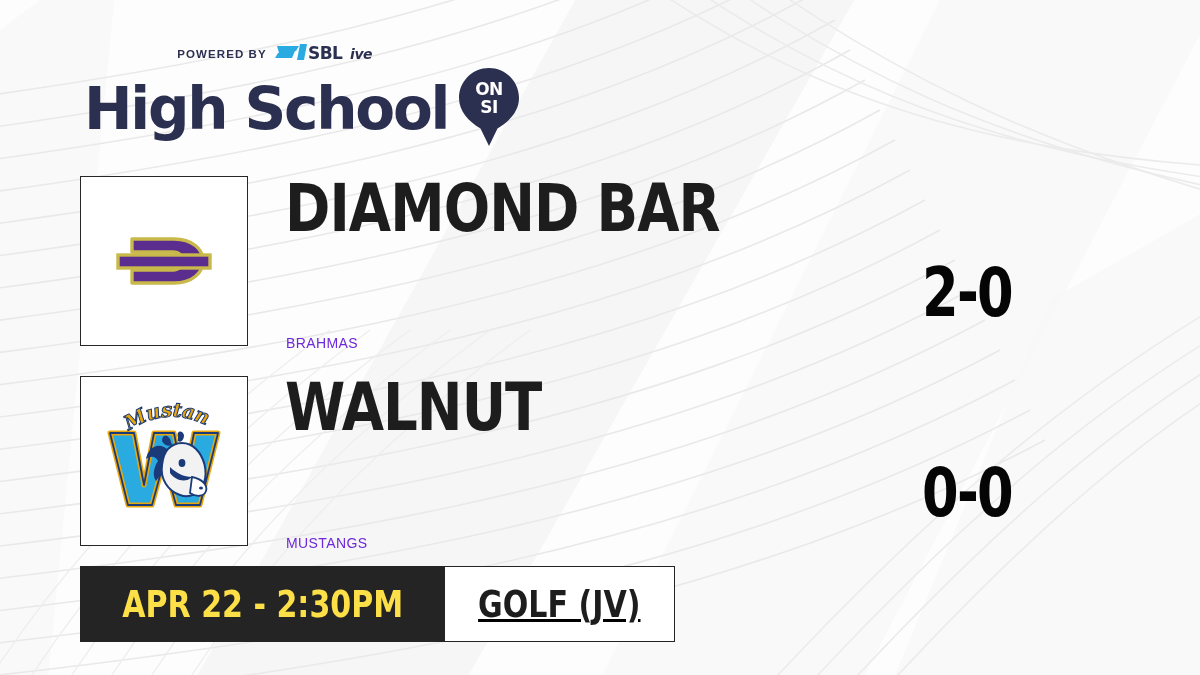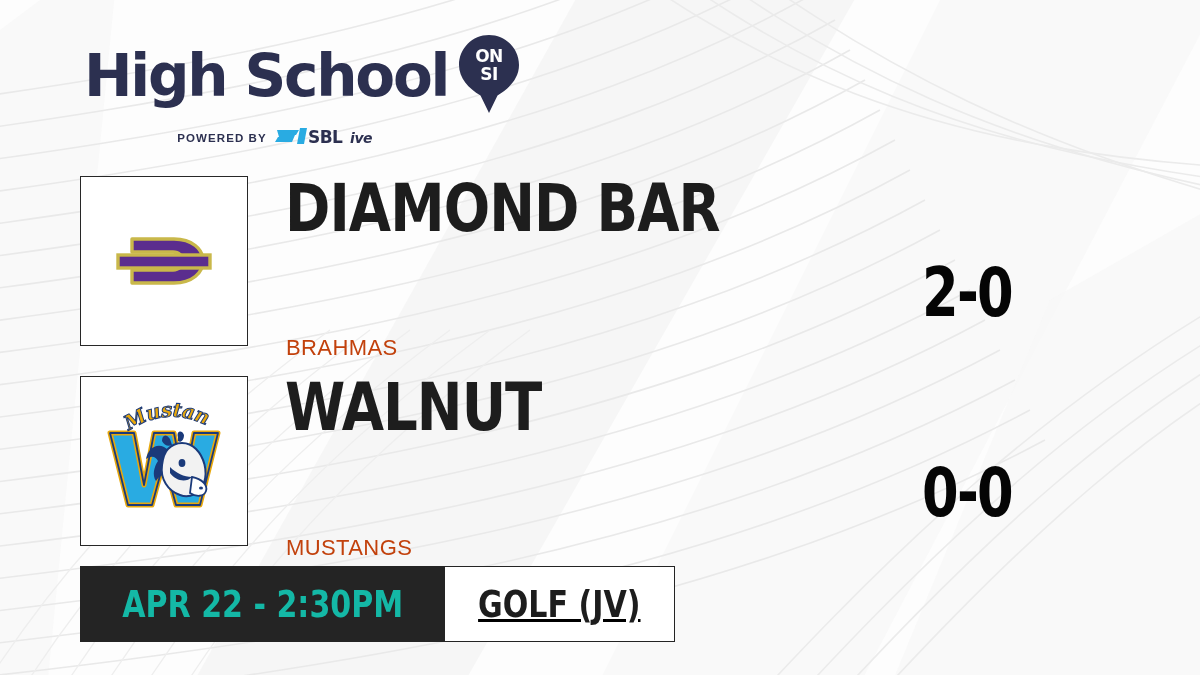--- a/index.html
+++ b/index.html
@@ -104,23 +104,23 @@
   }
   #team-0 .team-name { top: 0px; }
   #team-1 .team-name { top: -1px; }
 
   .team-mascot {
     position: absolute;
     left: 206px;
     top: 159px;
     font-family: "Liberation Sans", sans-serif;
     font-weight: normal;
-    font-size: 22px;
+    font-size: 14px;
     letter-spacing: 0.4px;
-    color: #c2410c;
+    color: #6d28d9;
     white-space: nowrap;
   }
 
   
   .record {
     position: absolute;
     z-index: 3;
     width: 220px;
     text-align: center;
     font-family: "DejaVu Sans Condensed", "DejaVu Sans", sans-serif;
@@ -139,21 +139,21 @@
     position: absolute;
     left: 80px;
     top: 566px;
     z-index: 3;
     display: flex;
     align-items: stretch;
     height: 76px;
   }
   #datetime-chip {
     background: #242424;
-    color: #14b8a6;
+    color: #fde047;
     display: flex;
     align-items: center;
     justify-content: center;
     padding: 0 23px;
     box-sizing: border-box;
   }
   #datetime-text {
     font-family: "DejaVu Sans Condensed", "DejaVu Sans", sans-serif;
     font-weight: bold;
     font-size: 38px;
@@ -244,41 +244,41 @@
           <path d="M 20 760 C 110 600, 220 470, 410 330"></path>
           <path d="M 60 760 C 150 600, 260 470, 450 330"></path>
           <path d="M 100 760 C 190 600, 300 470, 490 330"></path>
           <path d="M 140 760 C 230 600, 340 470, 530 330"></path>
         </g>
       </g>
     </svg>
   </div>
 
   <div id="header">
-    <div id="wordmark-row">
-      <div id="wordmark">High School</div>
-      <span id="pin-icon">
-        <svg width="62" height="80" viewBox="0 0 62 80" xmlns="http://www.w3.org/2000/svg" aria-hidden="true">
-          <path d="M31 1 C14.4 1 1 14.4 1 31 C1 44 10.5 54.5 22.5 61.5 L31 79 L39.5 61.5 C51.5 54.5 61 44 61 31 C61 14.4 47.6 1 31 1 Z" fill="#2c3050"></path>
-          <text x="31" y="28" text-anchor="middle" font-family="DejaVu Sans, sans-serif" font-size="17" font-weight="bold" fill="#ffffff" letter-spacing="-0.5">ON</text>
-          <text x="31" y="46" text-anchor="middle" font-family="DejaVu Sans, sans-serif" font-size="17" font-weight="bold" fill="#ffffff" letter-spacing="-0.5">SI</text>
-        </svg>
-      </span>
-    </div>
     <div id="powered-row">
       <span id="powered-label">POWERED BY</span>
       <span id="sblive-logo">
         <svg width="108" height="22" viewBox="0 0 108 22" xmlns="http://www.w3.org/2000/svg" aria-hidden="true">
           <path d="M2 5 L24 5 L21 10 L5 10 L20 10 L17 17 L0 17 L3 12 L18 12 L4 12 Z" fill="#29ABE2"></path>
           <path d="M25 3 L32 3 L29 19 L22 19 Z" fill="#29ABE2"></path>
           <text x="33" y="18" font-family="DejaVu Sans, sans-serif" font-size="17" font-weight="bold" fill="#2c3050" letter-spacing="-0.6">SBL</text>
           <text x="75" y="18" font-family="DejaVu Sans, sans-serif" font-size="14" font-weight="bold" font-style="italic" fill="#2c3050" letter-spacing="-0.4">ive</text>
         </svg>
       </span>
     </div>
+    <div id="wordmark-row">
+      <div id="wordmark">High School</div>
+      <span id="pin-icon">
+        <svg width="62" height="80" viewBox="0 0 62 80" xmlns="http://www.w3.org/2000/svg" aria-hidden="true">
+          <path d="M31 1 C14.4 1 1 14.4 1 31 C1 44 10.5 54.5 22.5 61.5 L31 79 L39.5 61.5 C51.5 54.5 61 44 61 31 C61 14.4 47.6 1 31 1 Z" fill="#2c3050"></path>
+          <text x="31" y="28" text-anchor="middle" font-family="DejaVu Sans, sans-serif" font-size="17" font-weight="bold" fill="#ffffff" letter-spacing="-0.5">ON</text>
+          <text x="31" y="46" text-anchor="middle" font-family="DejaVu Sans, sans-serif" font-size="17" font-weight="bold" fill="#ffffff" letter-spacing="-0.5">SI</text>
+        </svg>
+      </span>
+    </div>
   </div>
 
   <div class="team-block" id="team-0">
     <div class="logo-box">
       <span>
         <svg width="120" height="120" viewBox="0 0 120 120" xmlns="http://www.w3.org/2000/svg" aria-hidden="true">
 
           <g>
             <path d="M28 38 L70 38 C88 38 99 48 99 60 C99 72 88 82 70 82 L28 82 L28 69 L69 69 C75 69 79 65 79 60 C79 55 75 51 69 51 L28 51 Z" fill="#5B2D8E" stroke="#C9B84A" stroke-width="3.4" stroke-linejoin="round"></path>
 

